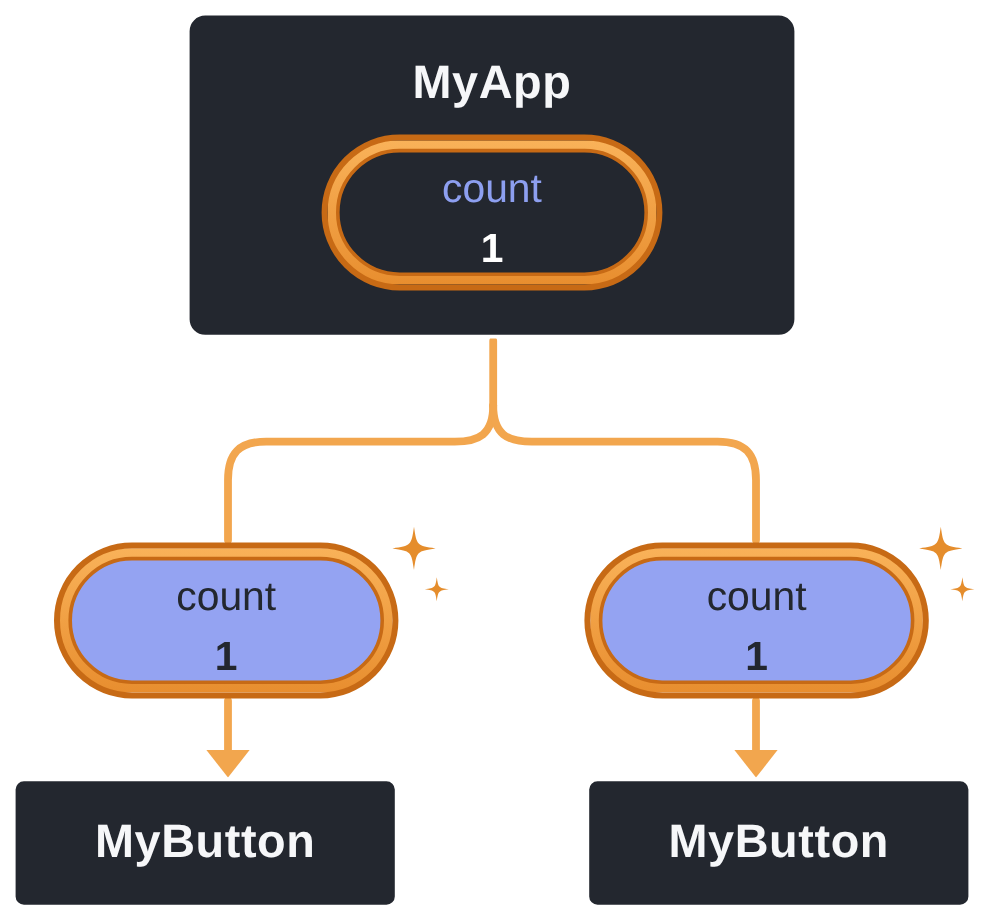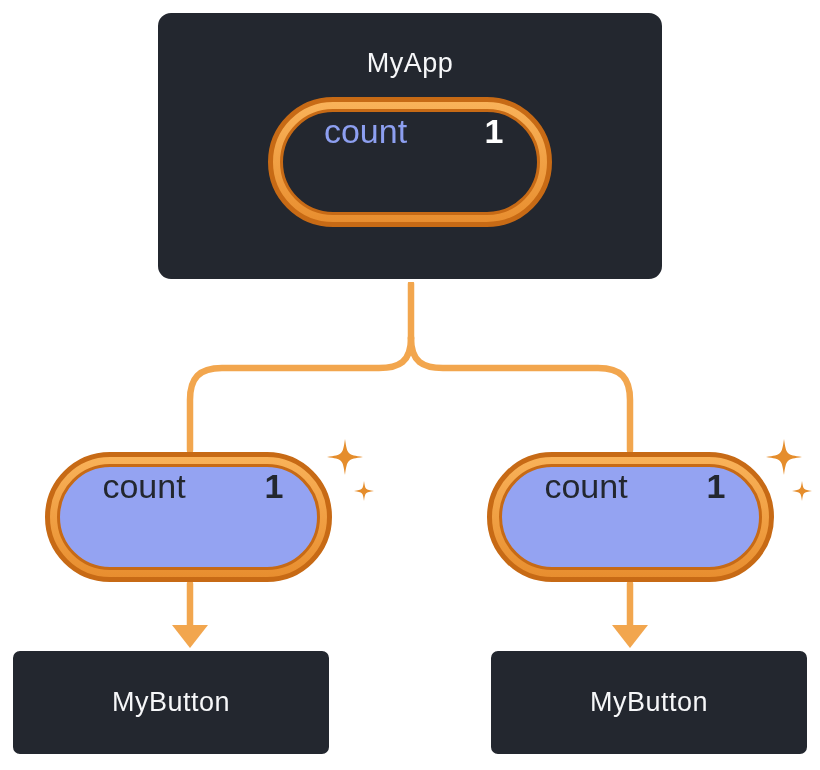--- a/index.html
+++ b/index.html
@@ -7,34 +7,34 @@
     --ring_dark:#C76A15; --ring_light:#F09E42; --connector:#F2A64E; --sparkle:#E58D2C;
     --pill_dark_bg:#23272F; --pill_light_bg:#94A3F2; --state_label:#8D9FF0;
     --state_value_on_dark:#FFFFFF; --prop_text:#23272F;
   }
   *{margin:0;padding:0;box-sizing:border-box;}
   body{font-family:"Liberation Sans",sans-serif;background:#fff;}
   .canvas{position:relative;width:820px;height:770px;background:var(--canvas_bg);overflow:hidden;}
 
   .node{position:absolute;background:var(--node_bg);border:3px solid var(--node_border);
         display:flex;flex-direction:column;align-items:center;}
-  .node-title{color:var(--node_text);font-weight:400;font-size:27px;letter-spacing:.5px;line-height:1.2;}
+  .node-title{color:var(--node_text);font-weight:700;font-size:39px;letter-spacing:.5px;line-height:1.2;}
   .root-node{left:155px;top:10px;width:510px;height:272px;border-radius:16px;padding-top:34px;gap:18px;}
   .leaf-node{justify-content:center;border-radius:10px;width:322px;height:109px;}
   .leaf-left{left:10px;top:648px;}
   .leaf-right{left:488px;top:648px;}
 
   .pill{border:5px solid var(--ring_dark);background:linear-gradient(180deg,#F9B259,#E88E2F);
         border-radius:999px;padding:7px;flex:none;}
   .pill-top{width:284px;height:130px;}
   .pill-child{position:absolute;width:287px;height:130px;top:452px;}
   .pill-child-left{left:45px;}
   .pill-child-right{left:487px;}
   .pill-inner{width:100%;height:100%;border-radius:999px;border:3px solid var(--ring_dark);
-              display:flex;align-items:flex-start;overflow:hidden;}
+              display:flex;align-items:center;overflow:hidden;flex-direction:column;}
   .pill-inner.dark{background:var(--pill_dark_bg);}
   .pill-inner.light{background:var(--pill_light_bg);}
   .pill-cell{display:flex;align-items:center;justify-content:center;font-size:34px;}
   .cell-label{flex:1;}
   .cell-value{width:86px;font-weight:700;}
   .dark .cell-label{color:var(--state_label);}
   .dark .cell-value{color:var(--state_value_on_dark);}
   .light .cell-label{color:var(--prop_text);}
   .light .cell-value{color:var(--prop_text);}
   .divider{width:3px;flex:none;}

